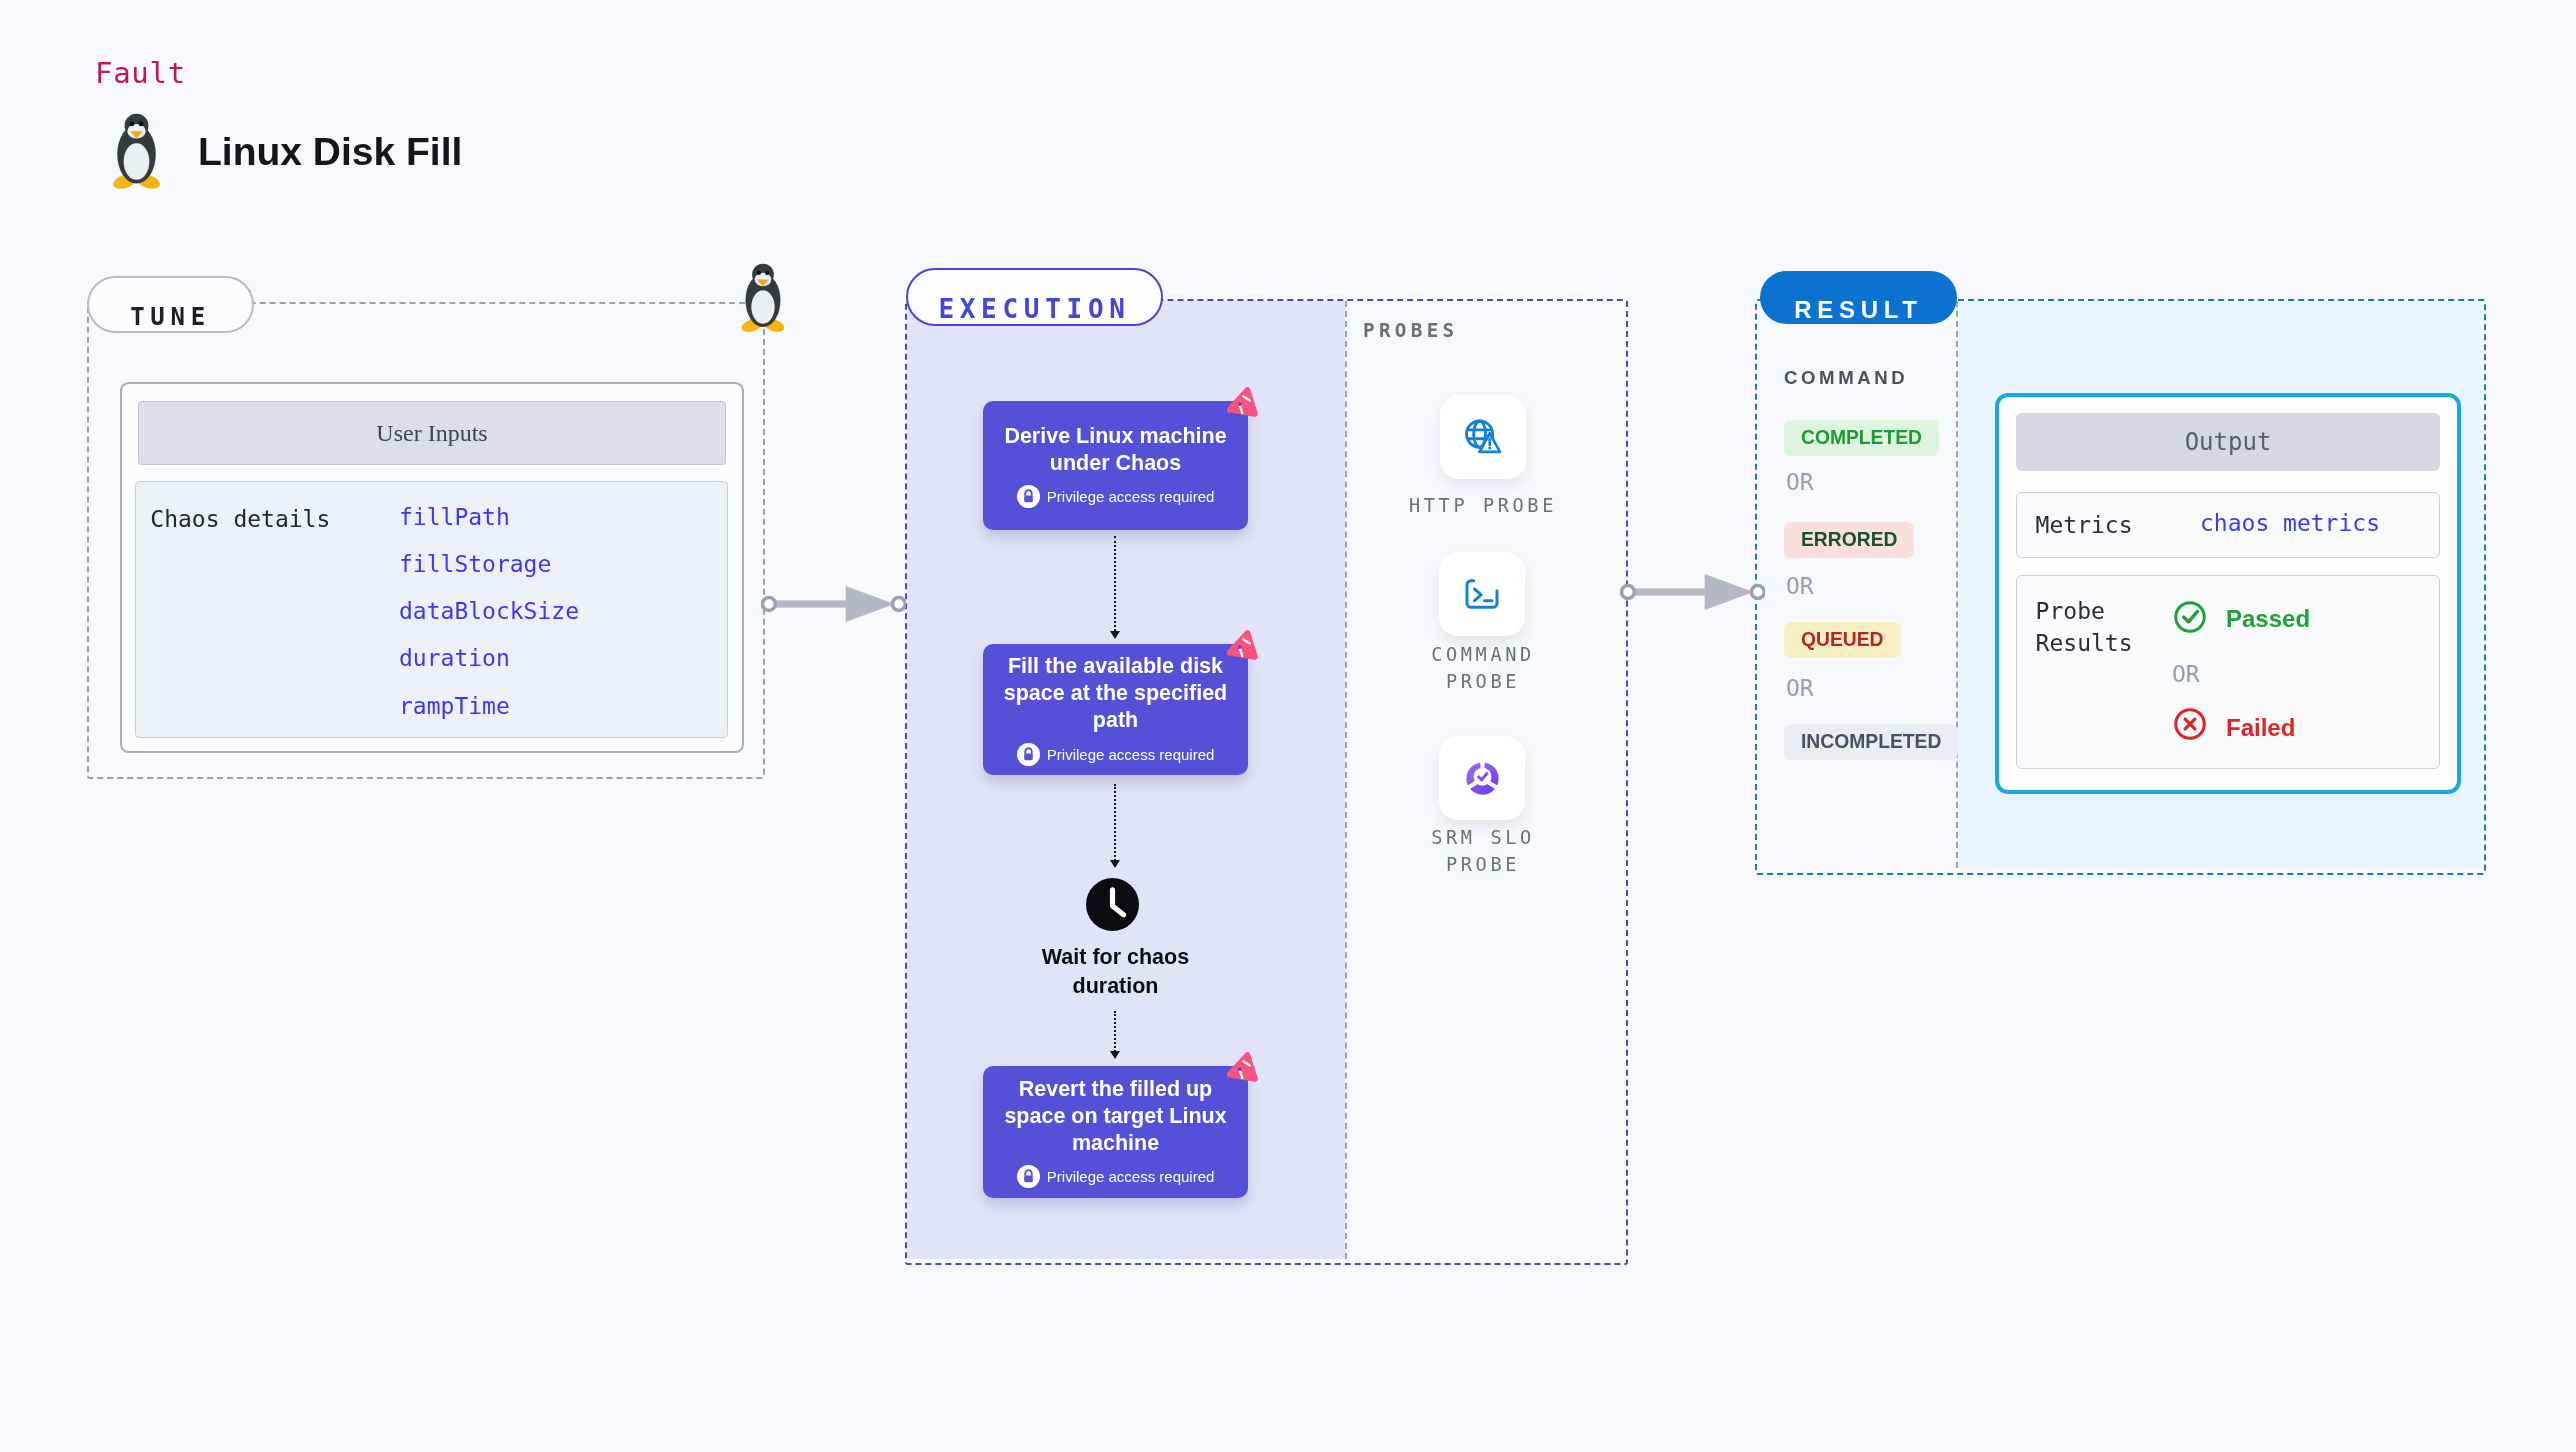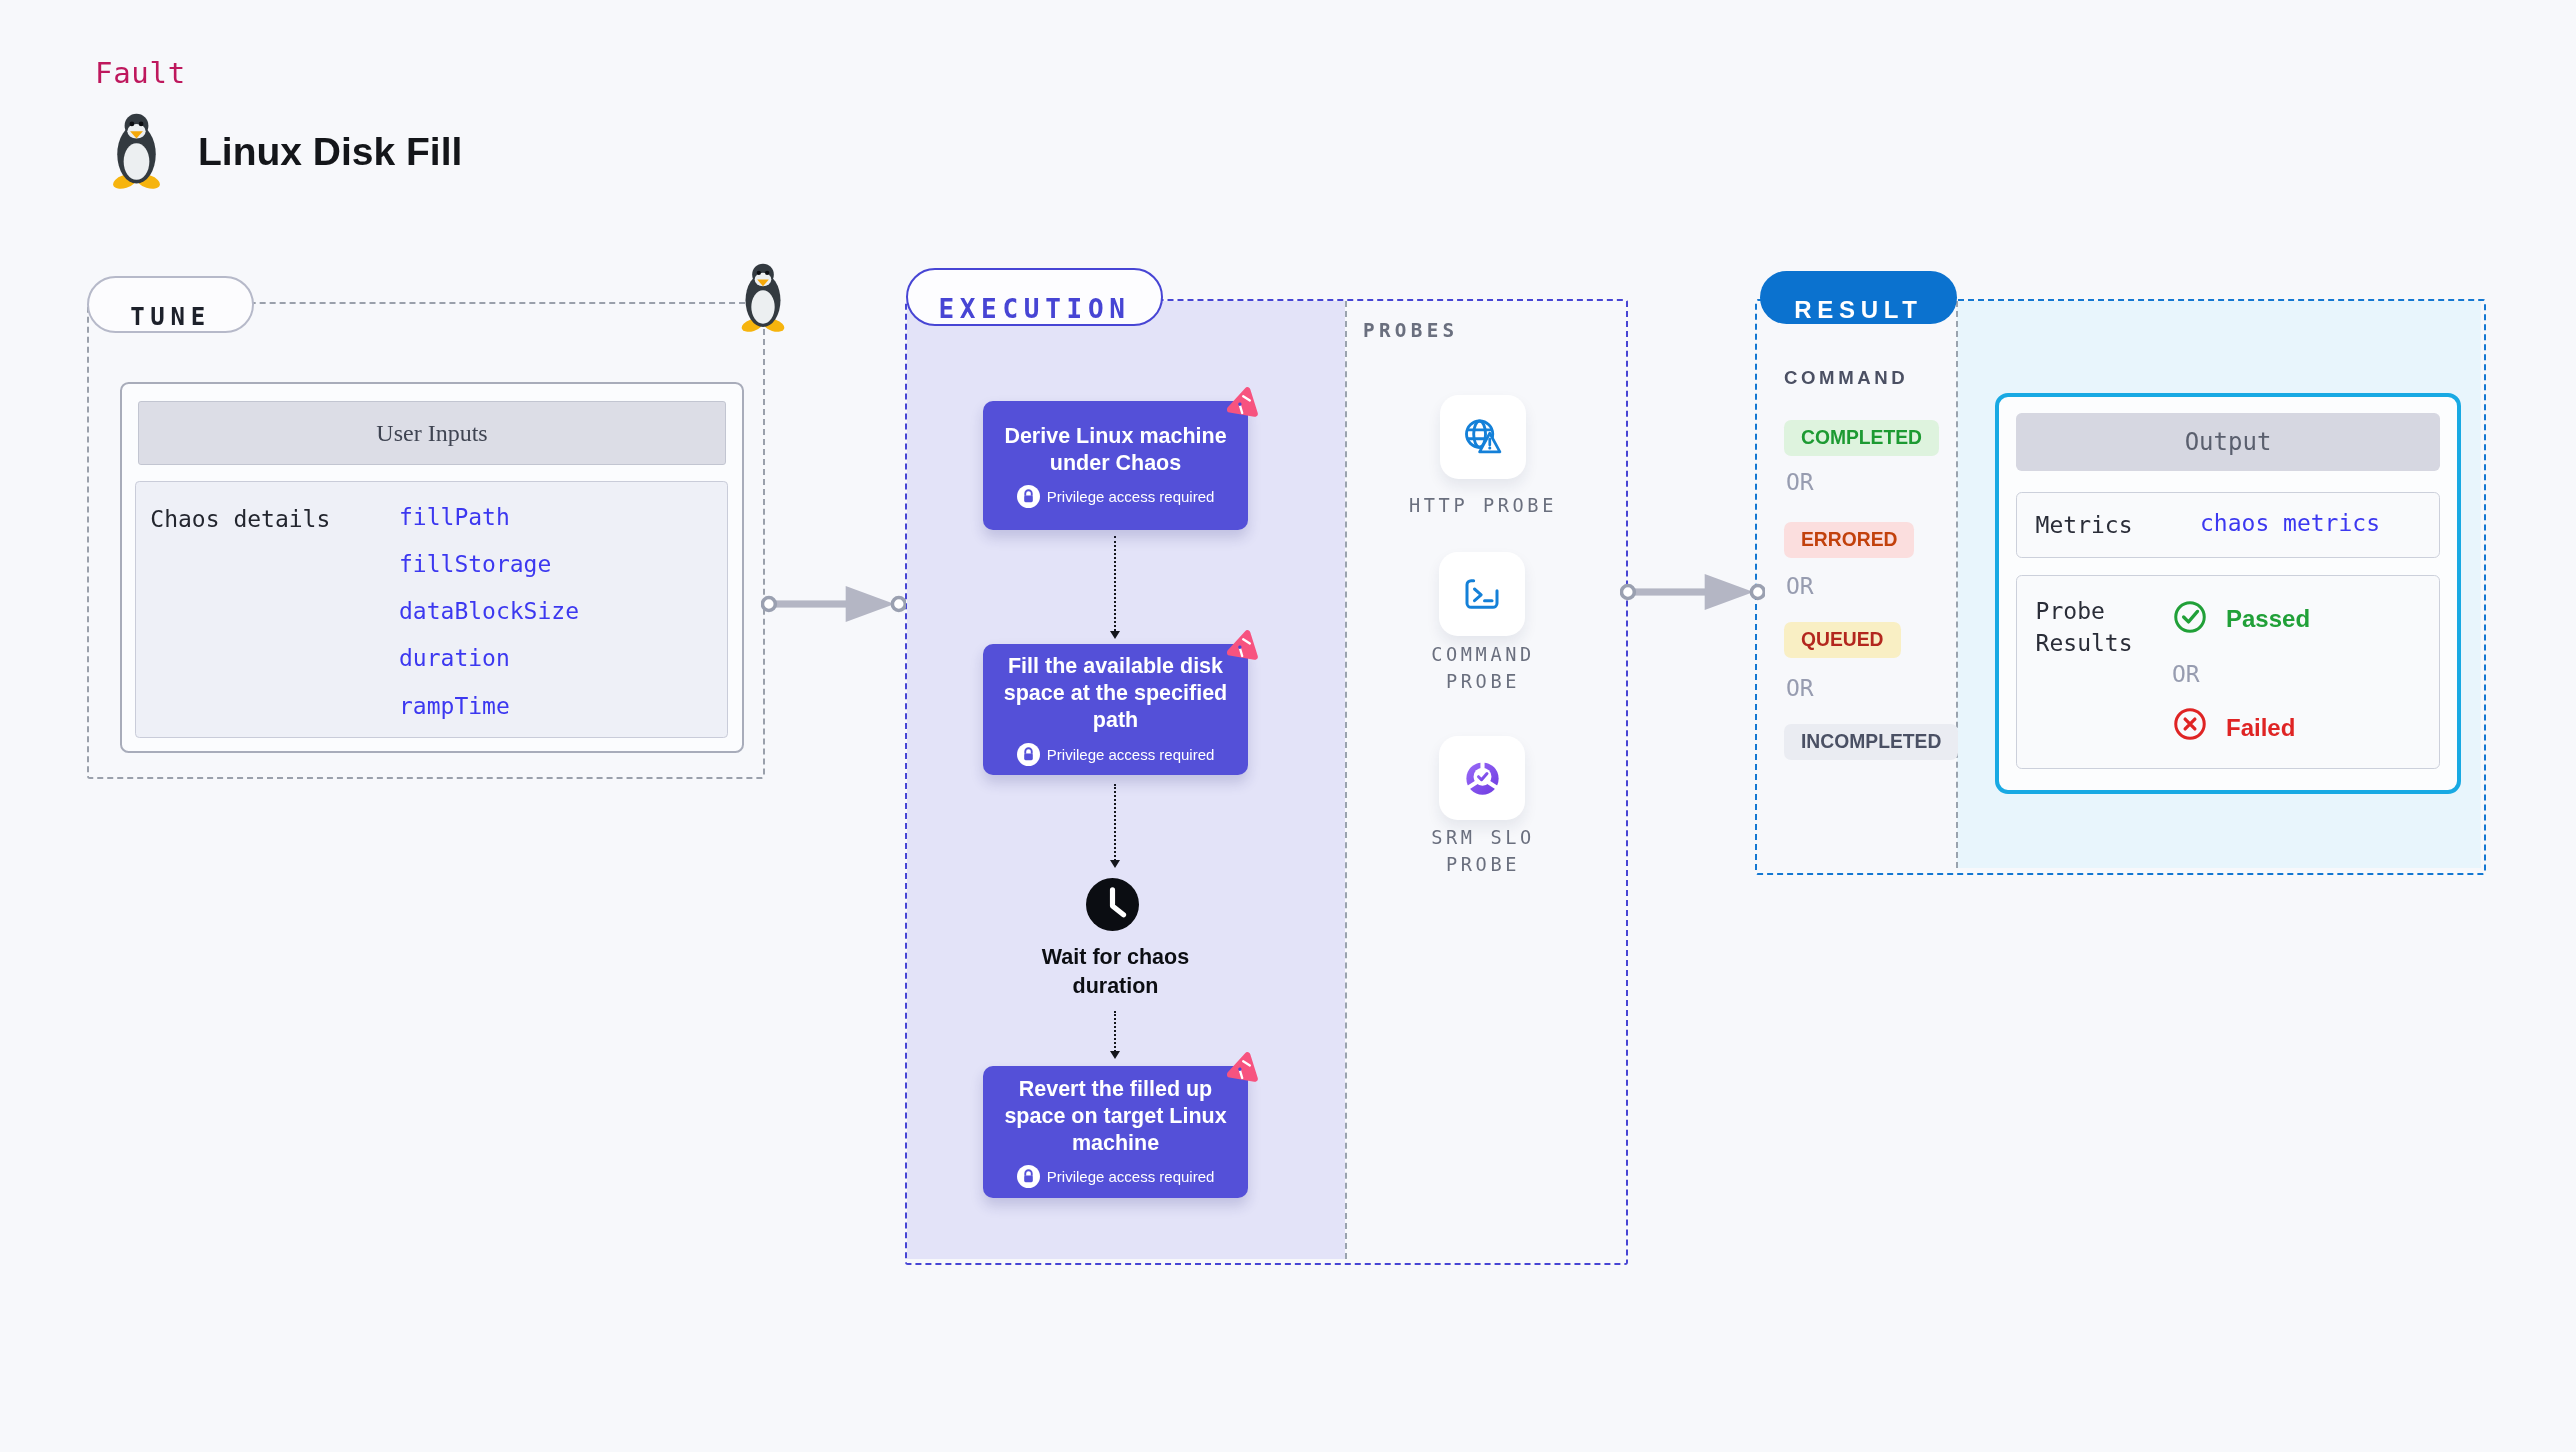--- a/index.html
+++ b/index.html
@@ -59,21 +59,21 @@
         display:flex;align-items:center;justify-content:center;box-shadow:0 7.2px 14.3px rgba(30,40,80,.08);}
   .probe-label{position:absolute;width:150px;text-align:center;font-size:18.6px;letter-spacing:3.6px;
         color:#6a6f7e;line-height:26.5px;z-index:3;}
 
   
   .result-fill{position:absolute;background:#e8f5fc;z-index:1;}
   .status-label{position:absolute;font-size:18.6px;font-weight:bold;letter-spacing:3.6px;color:#4b5063;z-index:3;}
   .status-badge{position:absolute;display:inline-flex;align-items:center;justify-content:center;
         border-radius:7.2px;font-size:19.3px;font-weight:bold;padding:7.2px 17px;z-index:3;text-align:right;}
   .badge-completed{background:#def3de;color:#1d9a32;}
-  .badge-errored{background:#fbdede;color:#c2410c;}
+  .badge-errored{background:#fbdede;color:#14532d;}
   .badge-queued{background:#f9efc4;color:#b3271e;}
   .badge-incompleted{background:#eaecf2;color:#4a5064;}
   .or-text{position:absolute;font-size:23px;color:#979cb0;z-index:3;}
 
   .output-card{position:absolute;background:#fcfdfe;border:4.3px solid #18a9e3;border-radius:13px;z-index:3;}
   .output-header{position:absolute;left:17px;right:17px;top:15.8px;height:58px;background:#d6d7e1;
         border-radius:5.7px;display:flex;align-items:center;justify-content:center;
         font-size:24px;color:#5a5f6e;}
   .output-row{position:absolute;left:17px;right:17px;background:#f9fafc;border:1.4px solid #ccd0db;
         border-radius:5.7px;}

